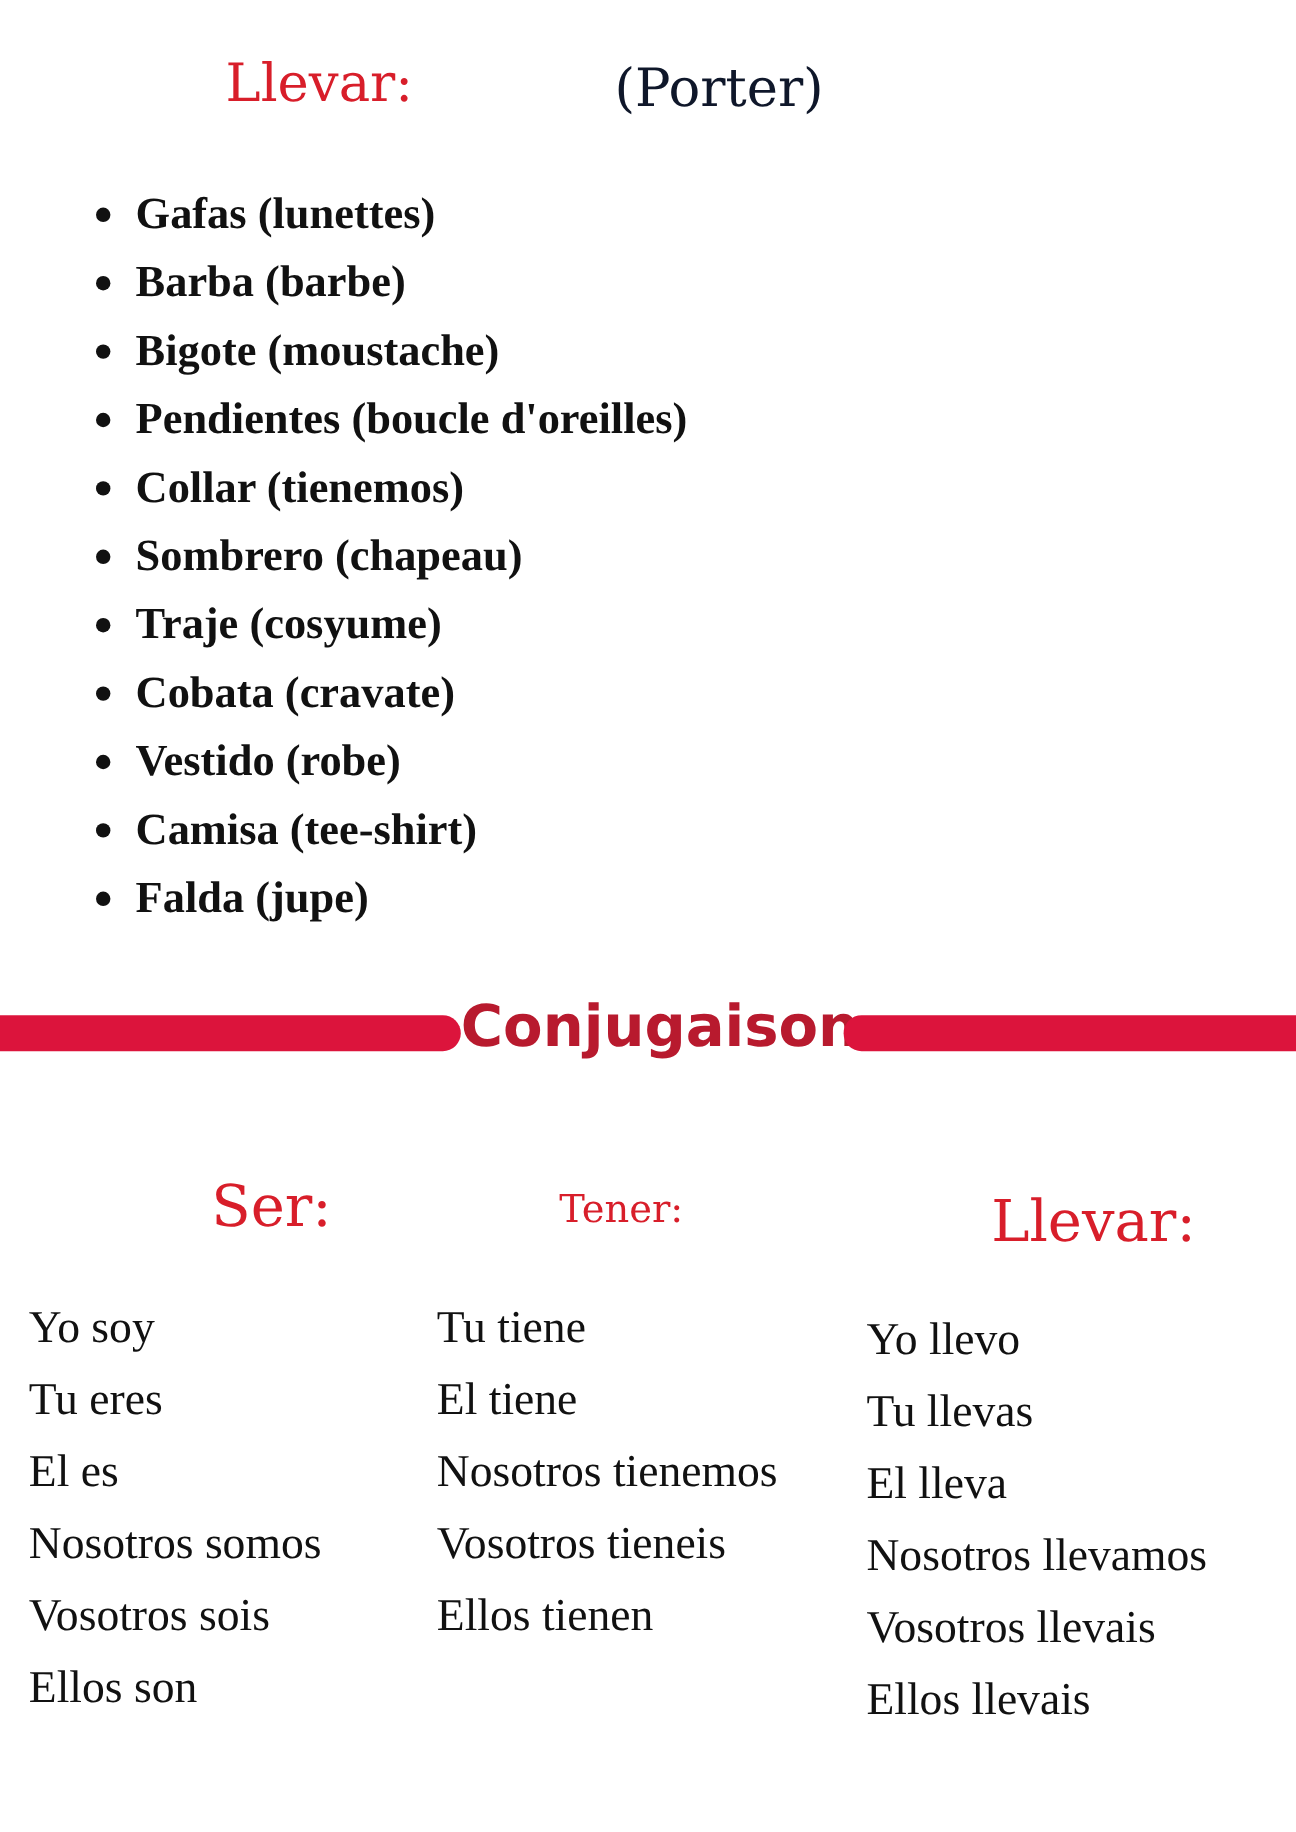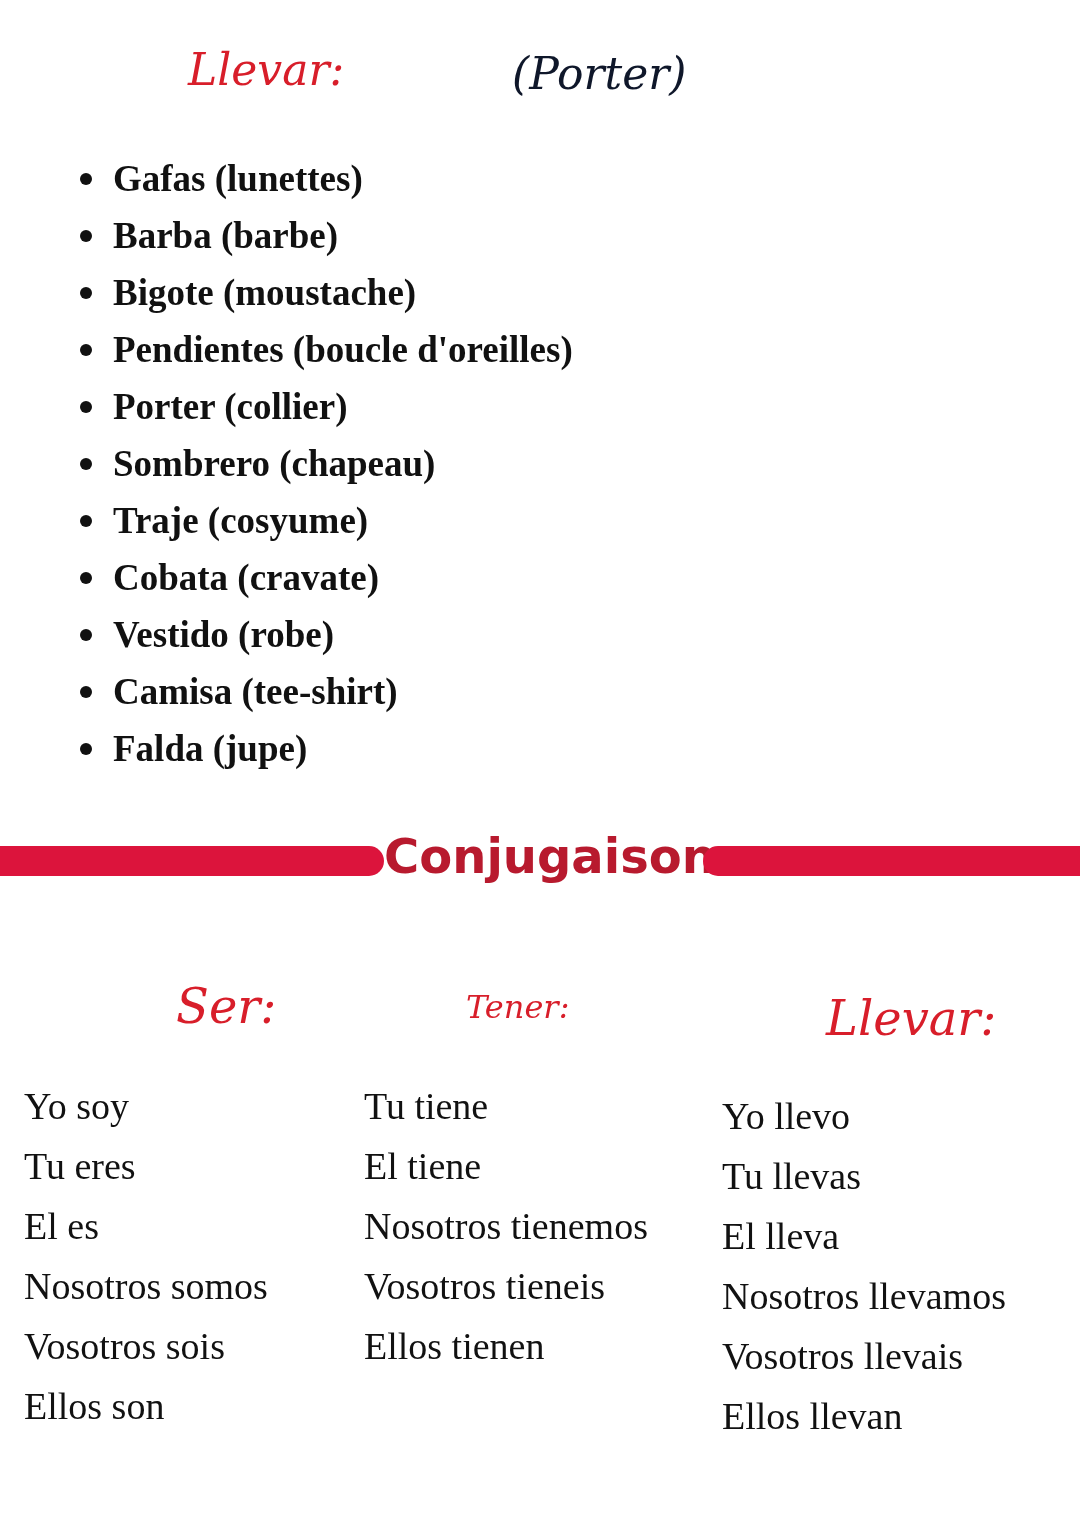--- a/index.html
+++ b/index.html
@@ -1,17 +1,17 @@
 <!DOCTYPE html>
 <html><head>
 <meta charset="utf-8">
 <style>
   html, body { margin: 0; padding: 0; background: #ffffff; }
   body { width: 1080px; height: 1527px; position: relative; overflow: hidden; font-family: "Liberation Serif", "DejaVu Serif", serif; color: #111; }
-  .script { position: absolute; font-family: "DejaVu Serif", serif; font-style: italic; font-weight: normal; }
+  .script { position: absolute; font-family: "DejaVu Serif", serif; font-weight: normal; }
   .red { color: #d81e2a; }
   .black { color: #0f172a; }
   .vocab-list { position: absolute; left: 80px; top: 150px; margin: 0; padding: 0; list-style: none; }
   .vocab-list li { position: relative; height: 57px; line-height: 57px; font-size: 37px; font-weight: bold; padding-left: 33px; white-space: nowrap; }
   .vocab-list li .bullet { position: absolute; left: 0; top: 23px; width: 12px; height: 12px; border-radius: 50%; background: #111; }
   .bar { position: absolute; top: 846px; height: 30px; background: #dc143c; }
   .bar-left { left: 0; width: 384px; border-radius: 0 15px 15px 0; }
   .bar-right { left: 703px; width: 377px; border-radius: 15px 0 0 15px; }
   .section-title { position: absolute; left: 384px; width: 319px; top: 826px; text-align: center; font-family: "DejaVu Sans", sans-serif; font-weight: bold; font-size: 48px; color: #b81a2e; line-height: 60px; }
   .conj-col { position: absolute; }
@@ -21,21 +21,21 @@
 <body>
 
 <div class="script red" style="left:188px; top:44px; font-size:44px;">Llevar:</div>
 <div class="script black" style="left:512px; top:48px; font-size:44px;">(Porter)</div>
 
 <ul class="vocab-list">
   <li><span class="bullet"></span><span>Gafas (lunettes)</span></li>
   <li><span class="bullet"></span><span>Barba (barbe)</span></li>
   <li><span class="bullet"></span><span>Bigote (moustache)</span></li>
   <li><span class="bullet"></span><span>Pendientes (boucle d'oreilles)</span></li>
-  <li><span class="bullet"></span><span>Porter (collier)</span></li>
+  <li><span class="bullet"></span><span>Collar (tienemos)</span></li>
   <li><span class="bullet"></span><span>Sombrero (chapeau)</span></li>
   <li><span class="bullet"></span><span>Traje (cosyume)</span></li>
   <li><span class="bullet"></span><span>Cobata (cravate)</span></li>
   <li><span class="bullet"></span><span>Vestido (robe)</span></li>
   <li><span class="bullet"></span><span>Camisa (tee-shirt)</span></li>
   <li><span class="bullet"></span><span>Falda (jupe)</span></li>
 </ul>
 
 <div class="bar bar-left"></div>
 <div class="section-title">Conjugaison</div>
@@ -61,14 +61,14 @@
   <div class="row">Vosotros tieneis</div>
   <div class="row">Ellos tienen</div>
 </div>
 
 <div class="conj-col" style="left:722px; width:340px; top:1086px;">
   <div class="row">Yo llevo</div>
   <div class="row">Tu llevas</div>
   <div class="row">El lleva</div>
   <div class="row">Nosotros llevamos</div>
   <div class="row">Vosotros llevais</div>
-  <div class="row">Ellos llevan</div>
+  <div class="row">Ellos llevais</div>
 </div>
 
 </body></html>

